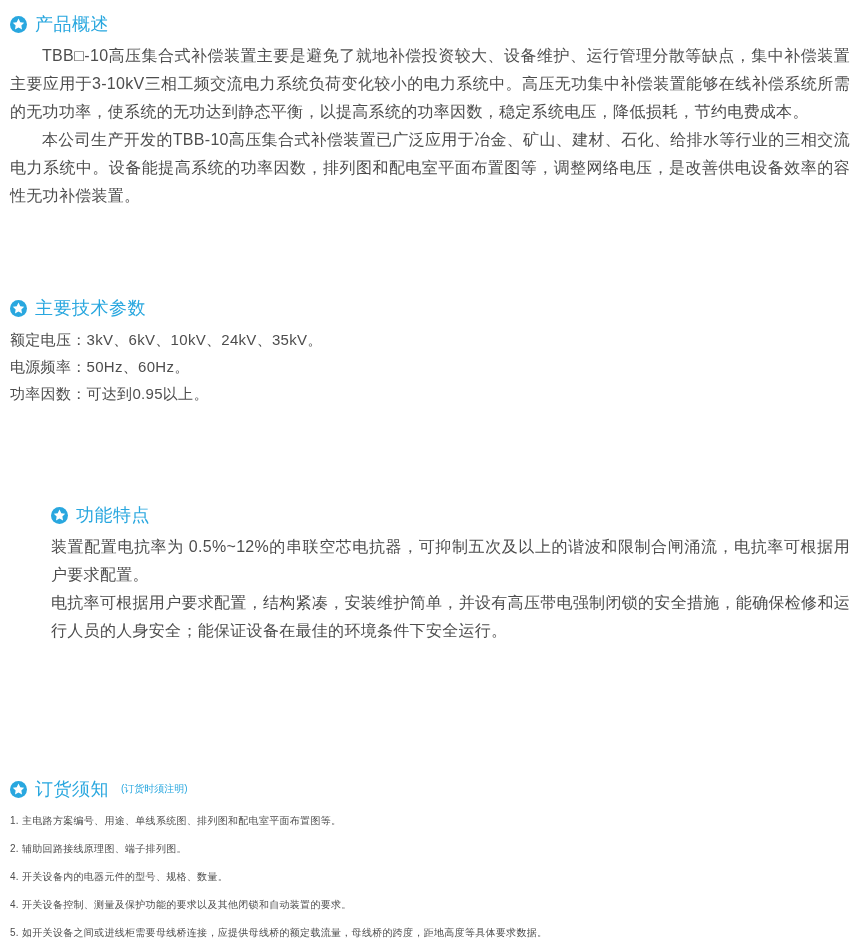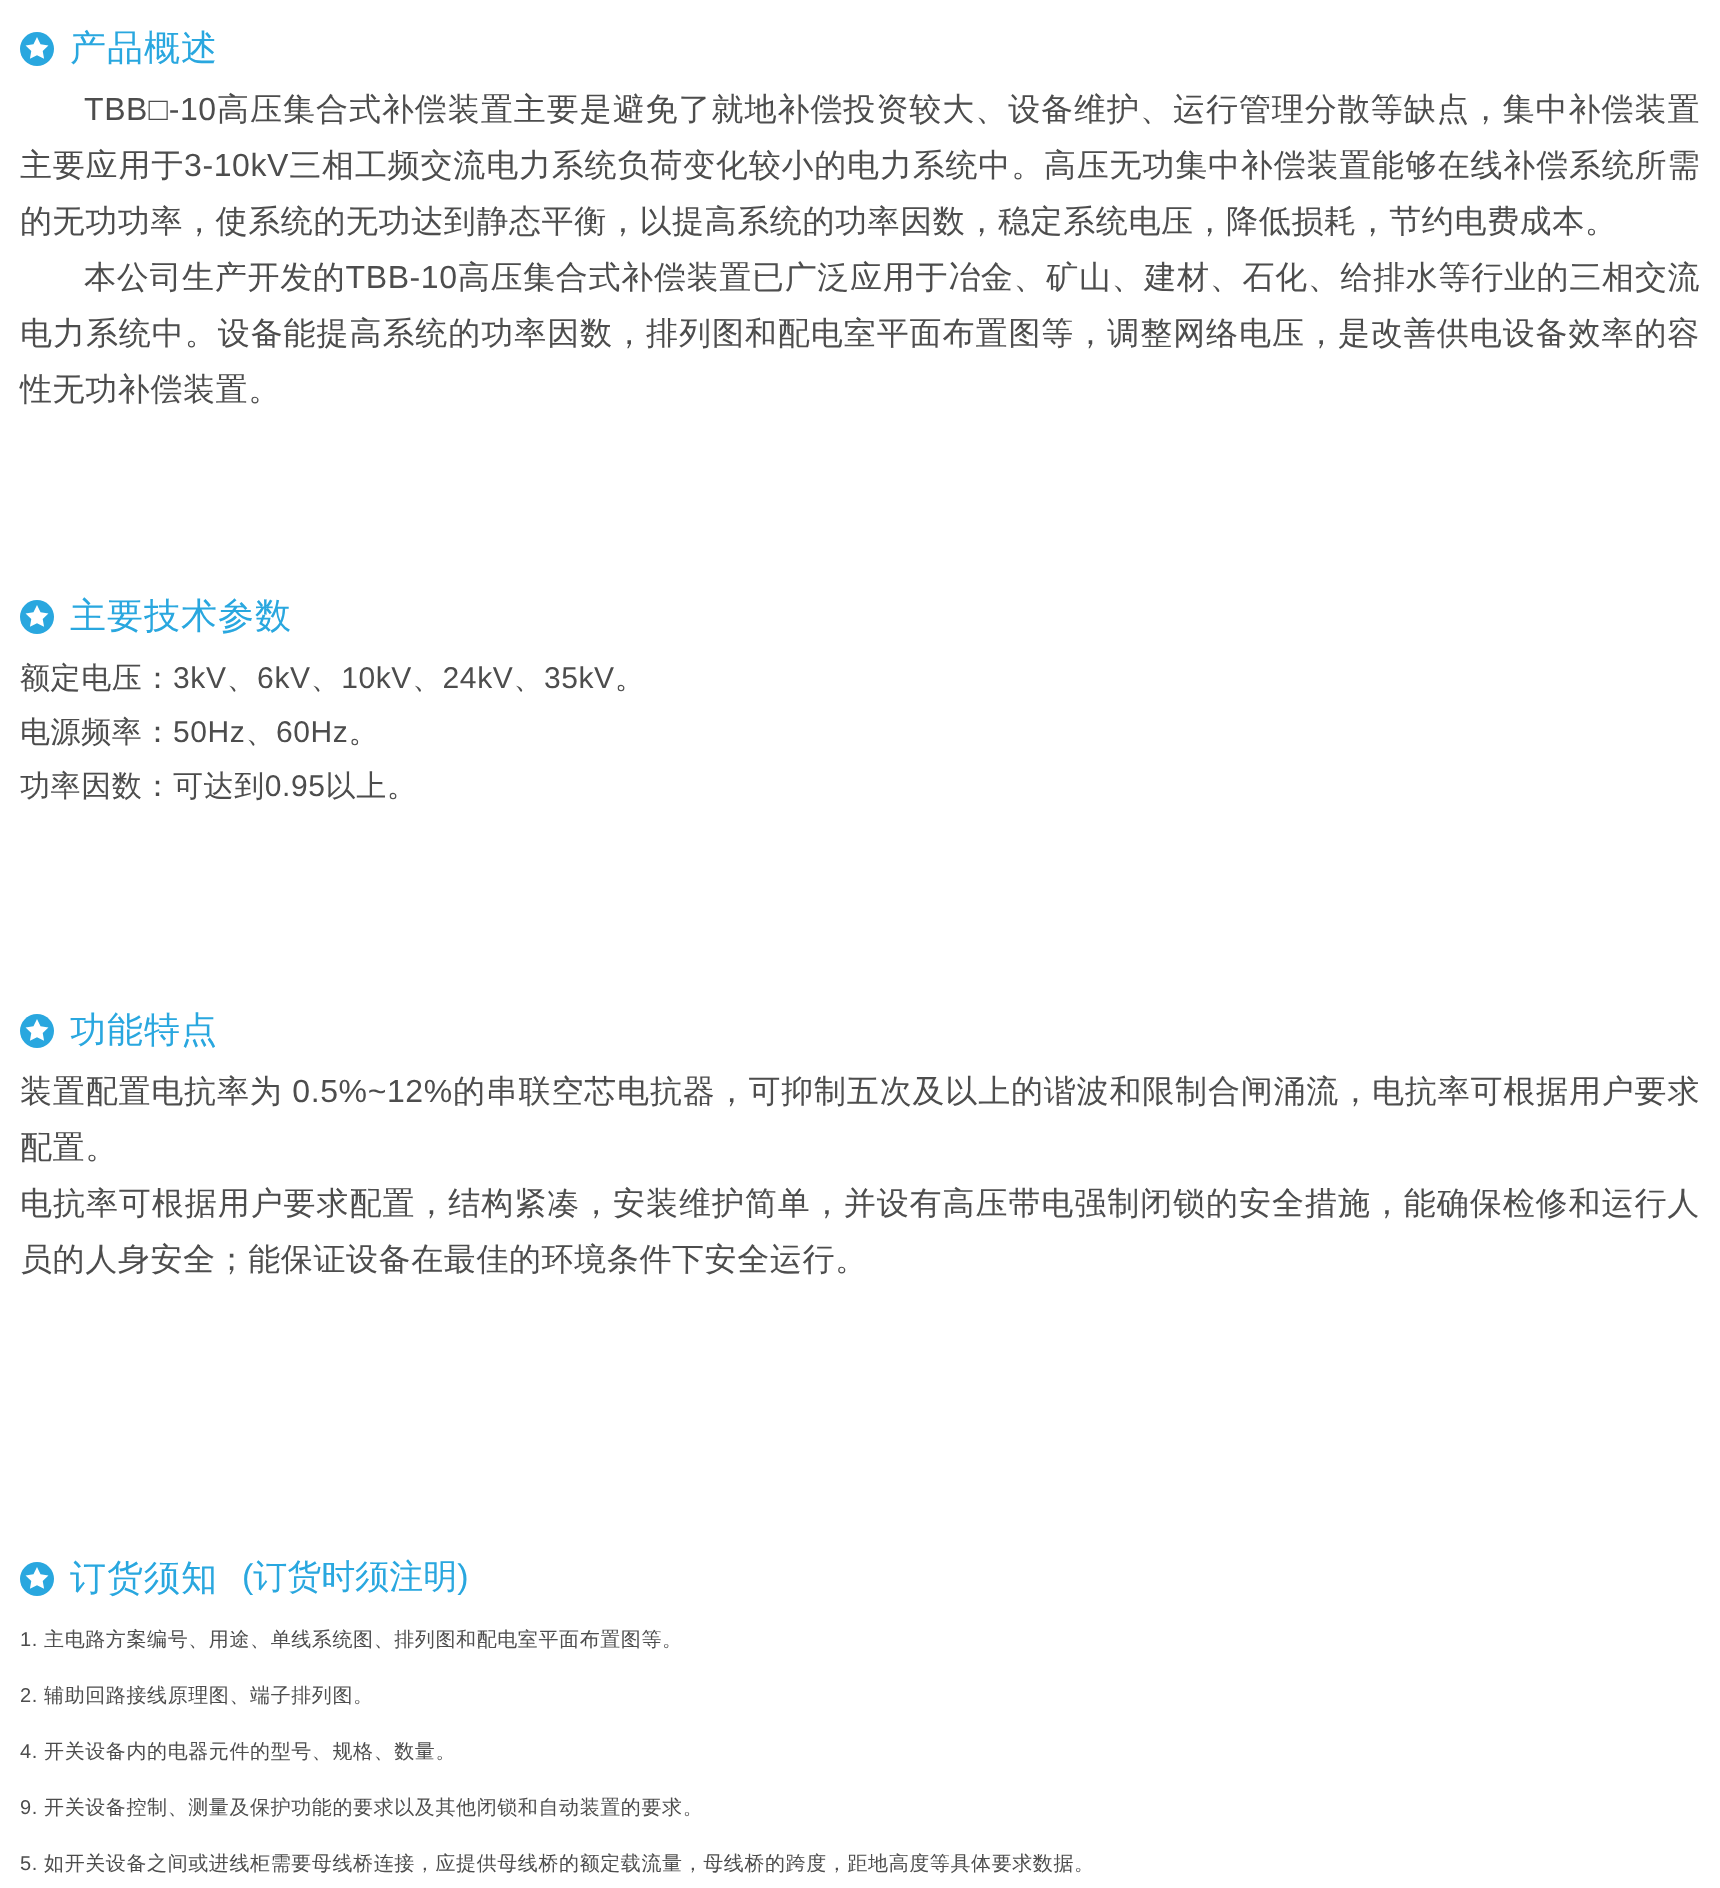--- a/index.html
+++ b/index.html
@@ -34,21 +34,21 @@
   }
   .sec-title{
     margin:0;
     font-size:18px;
     font-weight:400;
     color:var(--accent);
     letter-spacing:0.5px;
     line-height:24px;
   }
   .sec-title-note{
-    font-size:17px;
+    font-size:10px;
     color:var(--accent);
     margin-left:4px;
     line-height:24px;
   }
   .para{
     margin:0;
     font-size:16px;
     line-height:28px;
     text-align:justify;
     letter-spacing:0.3px;
@@ -64,21 +64,21 @@
     line-height:27px;
     letter-spacing:0.3px;
   }
   .order-list li{
     font-size:10px;
     line-height:28px;
     letter-spacing:0.3px;
   }
   .sec-overview{ margin-top:4px; }
   .sec-params{ margin-top:86px; }
-  .sec-features{ margin-top:96px; }
+  .sec-features{ margin-top:96px;margin-left:41px; }
   .sec-ordering{ margin-top:132px; }
 </style>
 </head>
 <body>
 
 <div class="page">
 
   <section class="sec-overview">
     <div class="sec-header">
       <span class="sec-icon">
@@ -132,20 +132,20 @@
           <path d="M12 3.6l2.5 5.06 5.58.81-4.04 3.94.95 5.56L12 16.35l-4.99 2.62.95-5.56-4.04-3.94 5.58-.81z" fill="#fff"></path>
         </svg>
       </span>
       <h2 class="sec-title">订货须知</h2>
       <span class="sec-title-note">(订货时须注明)</span>
     </div>
     <ul class="order-list">
       <li>1. 主电路方案编号、用途、单线系统图、排列图和配电室平面布置图等。</li>
       <li>2. 辅助回路接线原理图、端子排列图。</li>
       <li>4. 开关设备内的电器元件的型号、规格、数量。</li>
-      <li>9. 开关设备控制、测量及保护功能的要求以及其他闭锁和自动装置的要求。</li>
+      <li>4. 开关设备控制、测量及保护功能的要求以及其他闭锁和自动装置的要求。</li>
       <li>5. 如开关设备之间或进线柜需要母线桥连接，应提供母线桥的额定载流量，母线桥的跨度，距地高度等具体要求数据。</li>
       <li>6. 需要附件、备件时，应提出种类和数量。</li>
 
     </ul>
   </section>
 
 </div>
 
 </body></html>

